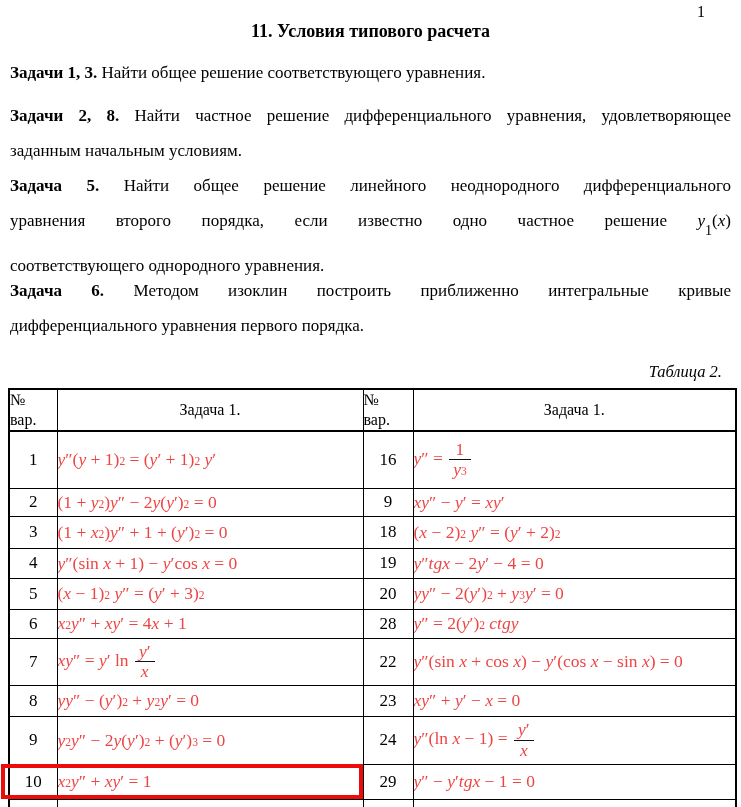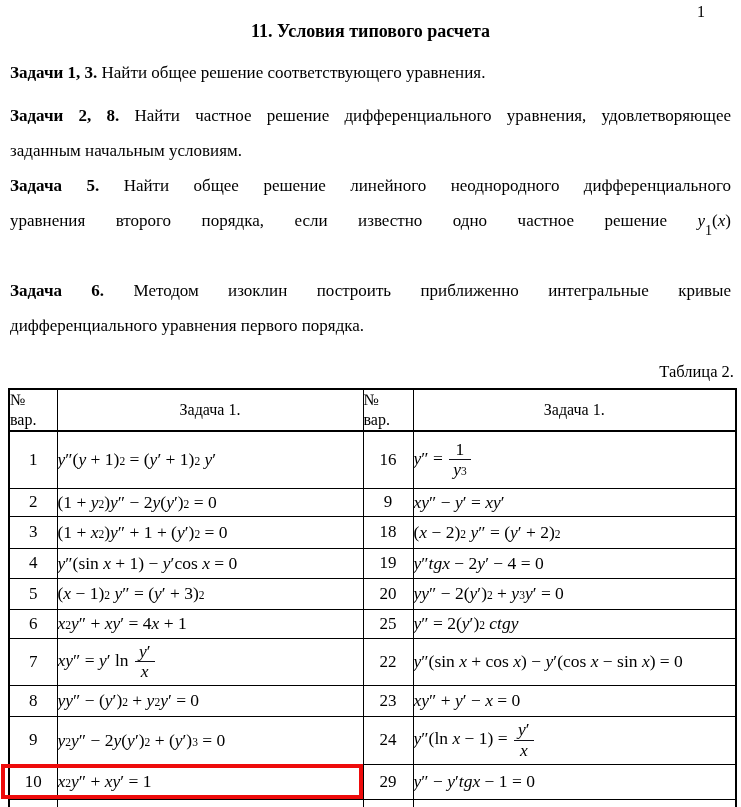--- a/index.html
+++ b/index.html
@@ -18,42 +18,42 @@
     position:absolute; left:10px; width:721px; font-size:17px; line-height:35px;
   }
   .para .lead { font-weight:bold; }
   .jline { text-align:justify; text-align-last:justify; }
   .nline { text-align:left; }
   .p1 { top:55px; }
   .p2 { top:98px; }
   .p3 { top:168px; }
   .p4 { top:273px; }
   .table-caption {
-    position:absolute; top:360px; right:7px; font-size:16.5px;
+    position:absolute; top:360px; right:19px; font-style:italic; font-size:16.5px;
     line-height:24px;
   }
   table.variants {
     position:absolute; left:8px; top:388px; width:727px;
     border-collapse:collapse; table-layout:fixed;
     border:2px solid #000;
   }
   table.variants col.c-num-l { width:48px; }
   table.variants col.c-eq-l  { width:306px; }
   table.variants col.c-num-r { width:50px; }
   table.variants col.c-eq-r  { width:323px; }
   table.variants th, table.variants td {
     border:1px solid #000; padding:0; vertical-align:middle; overflow:hidden;
   }
   tr.hdr { height:42px; }
   tr.hdr th { border-bottom:2px solid #000; font-size:16px; font-weight:normal; }
   th.numh { text-align:left; padding:2px 2px 2px 7px; line-height:20px;
             white-space:pre-line; }
   th.taskh { text-align:center; font-weight:bold; font-size:17px; }
   td.num { text-align:center; font-size:17px; }
-  td.eq  { text-align:left; padding-left:20px; font-size:17.5px; color:#000000; }
+  td.eq  { text-align:left; padding-left:20px; font-size:17.5px; color:#ef4444; }
   td.eq i { font-style:italic; }
   td.eq sup { font-size:11.5px; line-height:0; }
   .frac { display:inline-block; text-align:center; vertical-align:middle;
           line-height:1.1; margin:0 2px; }
   .frac .num { display:block; border-bottom:1px solid #101018; padding:0 4px; }
   .frac .den { display:block; padding:0 4px; }
   tr.r1  { height:57px; }
   tr.r2  { height:28px; }
   tr.r3  { height:32px; }
   tr.r4  { height:30px; }
@@ -84,20 +84,21 @@
 </div>
 
 <div class="para p2">
   <div class="jline"><span class="lead">Задачи 2, 8.</span> <span>Найти частное решение дифференциального уравнения, удовлетворяющее</span></div>
   <div class="nline">заданным начальным условиям.</div>
 </div>
 
 <div class="para p3">
   <div class="jline"><span class="lead">Задача 5.</span> <span>Найти общее решение линейного неоднородного дифференциального</span></div>
   <div class="jline">уравнения второго порядка, если известно одно частное решение <i>y</i><sub>1</sub>(<i>x</i>)</div>
+  <div class="nline">соответствующего однородного уравнения.</div>
 </div>
 
 <div class="para p4">
   <div class="jline"><span class="lead">Задача 6.</span> <span>Методом изоклин построить приближенно интегральные кривые</span></div>
   <div class="nline">дифференциального уравнения первого порядка.</div>
 </div>
 
 <div class="table-caption">Таблица 2.</div>
 
 <table class="variants">
@@ -142,21 +143,21 @@
   </tr>
   <tr class="r5">
     <td class="num">5</td>
     <td class="eq">(<i>x</i> − 1)<sup>2</sup> <i>y</i>″ = (<i>y</i>′ + 3)<sup>2</sup></td>
     <td class="num">20</td>
     <td class="eq"><i>yy</i>″ − 2(<i>y</i>′)<sup>2</sup> + <i>y</i><sup>3</sup><i>y</i>′ = 0</td>
   </tr>
   <tr class="r6">
     <td class="num">6</td>
     <td class="eq"><i>x</i><sup>2</sup><i>y</i>″ + <i>xy</i>′ = 4<i>x</i> + 1</td>
-    <td class="num">25</td>
+    <td class="num">28</td>
     <td class="eq"><i>y</i>″ = 2(<i>y</i>′)<sup>2</sup> <i>ctgy</i></td>
   </tr>
   <tr class="r7">
     <td class="num">7</td>
     <td class="eq"><i>xy</i>″ = <i>y</i>′ ln <span class="frac"><span class="num"><i>y</i>′</span><span class="den"><i>x</i></span></span></td>
     <td class="num">22</td>
     <td class="eq"><i>y</i>″(sin <i>x</i> + cos <i>x</i>) − <i>y</i>′(cos <i>x</i> − sin <i>x</i>) = 0</td>
   </tr>
   <tr class="r8">
     <td class="num">8</td>

